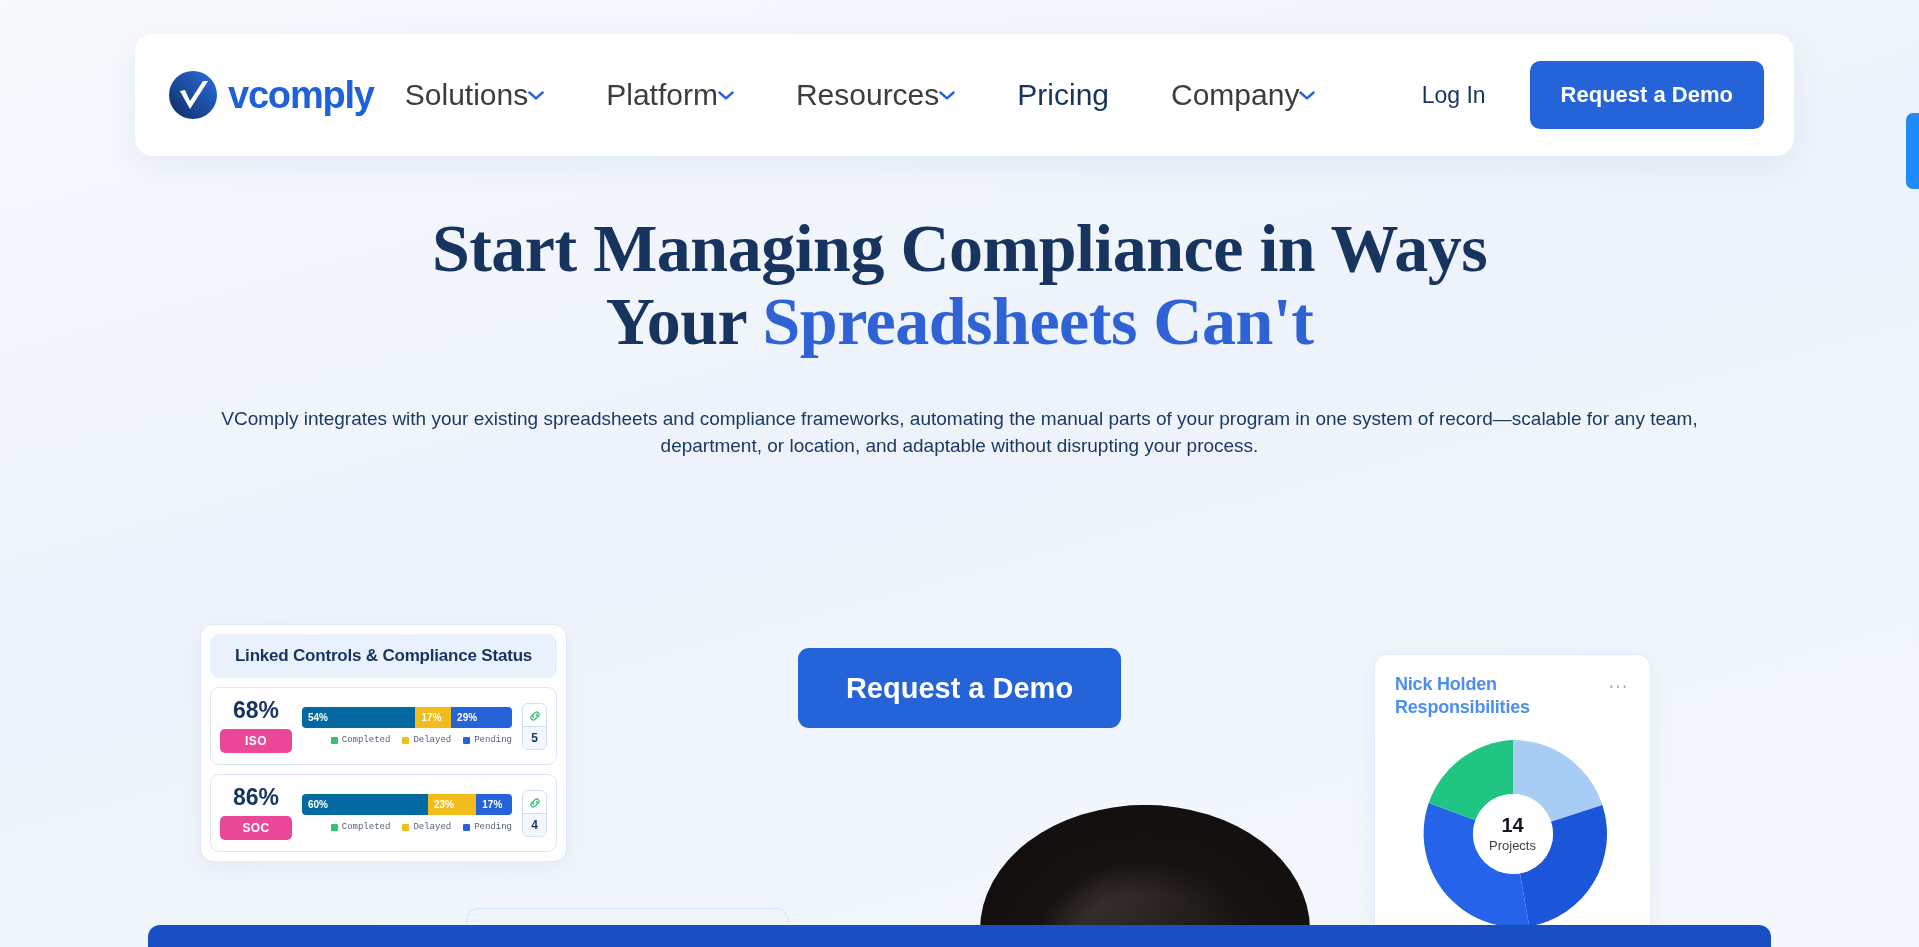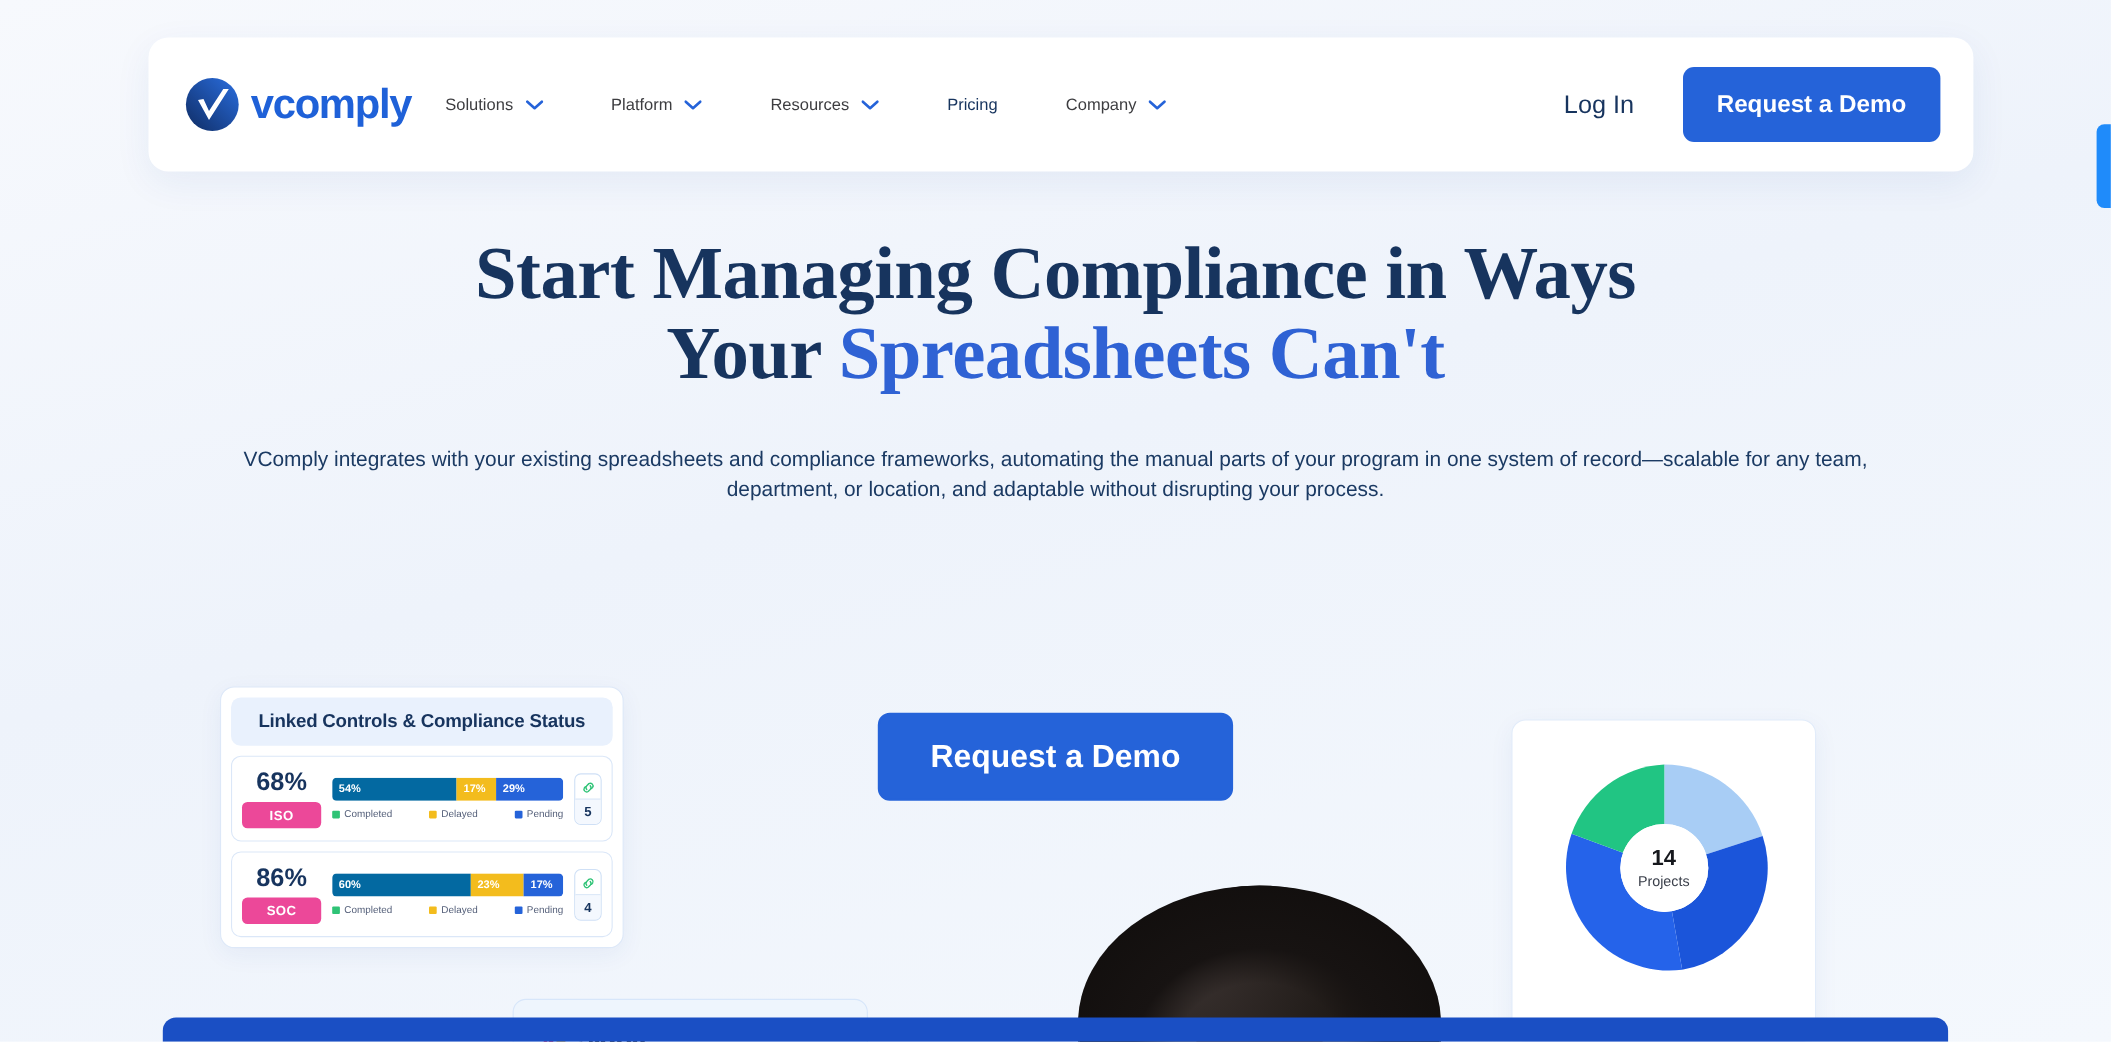--- a/index.html
+++ b/index.html
@@ -51,22 +51,22 @@
 
   .nav-links {
     display: flex;
     align-items: center;
     gap: 0;
     flex: none;
   }
   .nav-item {
     display: flex;
     align-items: center;
-    gap: 11px;
-    font-size: 15px;
+    gap: 0;
+    font-size: 30px;
     color: #3d3d40;
     padding: 10px 31px;
     cursor: pointer;
     white-space: nowrap;
   }
   .nav-item.accent { color: #17345e; }
   .chev {
     display: inline-block;
     width: 16px; height: 9px;
     flex: none;
@@ -231,24 +231,25 @@
     color: #fff;
     padding-left: 6px;
     white-space: nowrap;
   }
   .cc-seg.s-completed { background: #0369a1; }
   .cc-seg.s-delayed   { background: #f3bc1d; }
   .cc-seg.s-pending   { background: #2563d9; }
   .cc-legend {
     margin-top: 7px;
     display: flex;
-    justify-content: space-between;
+    justify-content: flex-end;
     gap: 12px;
     font-size: 9px;
     color: #55607a;
+    font-family: Liberation Mono, monospace;
   }
   .cc-legend span.lg {
     display: inline-flex;
     align-items: center;
     gap: 4px;
   }
   .dot { width: 7px; height: 7px; border-radius: 1px; display: inline-block; }
   .dot.c { background: #2fc376; }
   .dot.d { background: #f3bc1d; }
   .dot.p { background: #2563d9; }
@@ -598,20 +599,24 @@
       <path d="M18.3 8.3a2.1 2.1 0 1 1 2.1 2.1h-2.1z" fill="#2eb67d"></path>
       <path d="M17.2 8.3a2.1 2.1 0 0 1-4.2 0V3.1a2.1 2.1 0 0 1 4.2 0z" fill="#2eb67d"></path>
       <path d="M15.1 18.3a2.1 2.1 0 1 1-2.1 2.1v-2.1z" fill="#ecb22e"></path>
       <path d="M15.1 17.2a2.1 2.1 0 0 1 0-4.2h5.2a2.1 2.1 0 0 1 0 4.2z" fill="#ecb22e"></path>
     </svg>
   </span>
   <span class="slack-word">slack</span>
 </div>
 
 <div class="donut-card">
+  <div class="donut-head">
+    <div class="donut-title">Nick Holden Responsibilities</div>
+    <div class="donut-dots">⋯</div>
+  </div>
 
   <div class="donut-wrap">
     <svg viewBox="0 0 200 200" width="200" height="200">
 
       <path d="M100 100 L100 6 A94 94 0 0 1 189.4 70.9 Z" fill="#a8cdf5"></path>
 
       <path d="M100 100 L189.4 70.9 A94 94 0 0 1 116.3 192.6 Z" fill="#1b55da"></path>
 
       <path d="M100 100 L116.3 192.6 A94 94 0 0 1 15.7 68.9 Z" fill="#2563ea"></path>
 

